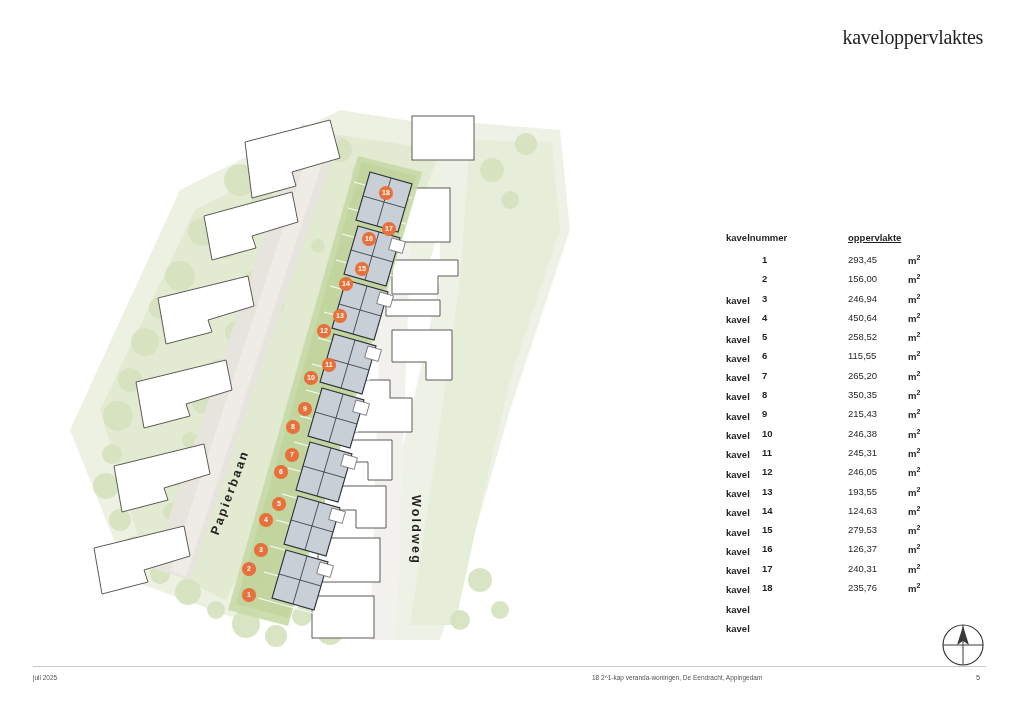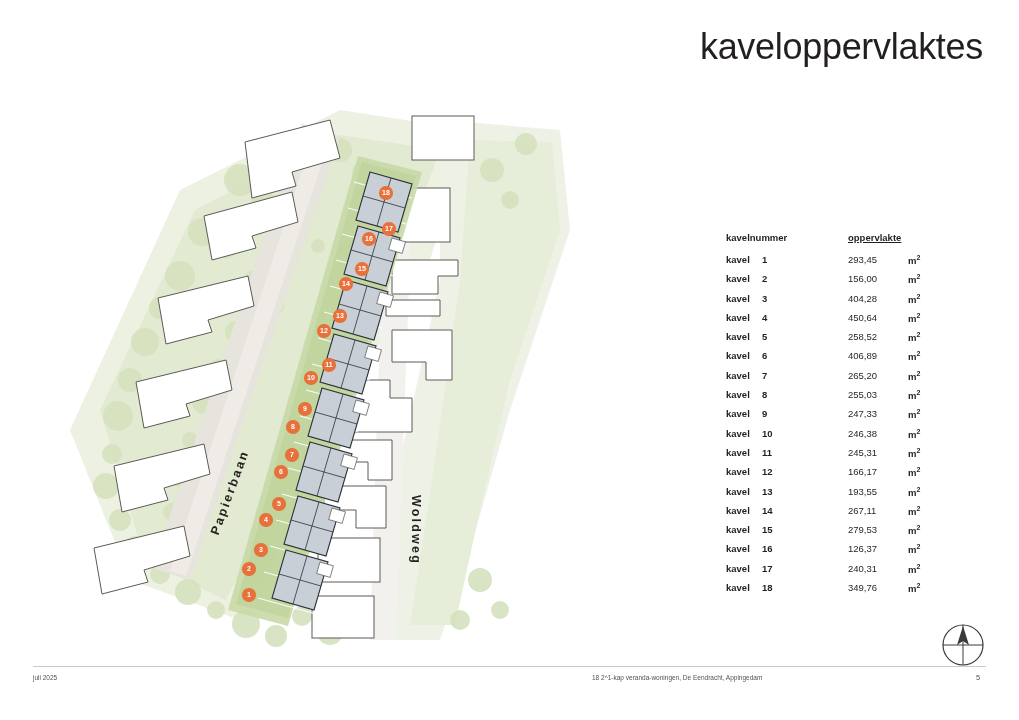--- a/index.html
+++ b/index.html
@@ -21,25 +21,26 @@
     left: 0; top: 0;
     width: 1019px;
     height: 720px;
   }
 
   
   #page-title {
     position: absolute;
     right: 36px;
     top: 26px;
-    font-size: 36px;
+    font-size: 20px;
     font-weight: 400;
     letter-spacing: -0.3px;
     color: #231f20;
     text-align: right;
+    font-family: Liberation Serif, serif;
   }
 
   
   #table-area {
     position: absolute;
     left: 726px;
     top: 232px;
     width: 250px;
   }
   .tbl-head {
@@ -49,21 +50,21 @@
     color: #231f20;
     margin-bottom: 11px;
   }
   .tbl-row {
     display: flex;
     font-size: 9.5px;
     color: #231f20;
     height: 19.3px;
     align-items: flex-start;
   }
-  .col-label { width: 36px; font-weight: bold; }
+  .col-label { width: 36px; font-weight: bold; margin-top: 41px; }
   .col-num   { width: 86px; font-weight: bold; }
   .col-area  { width: 60px; font-weight: normal; text-align: left; }
   .col-unit  { width: 40px; font-weight: bold; }
   .head-kavel { width: 122px; }
   .head-opp   { width: 120px; text-decoration: underline; }
   .unit-sup { font-size: 7px; vertical-align: super; }
 
   
   #footer-line {
     position: absolute;
@@ -355,87 +356,87 @@
         </div>
         <div class="tbl-row">
           <div class="col-label">kavel</div>
           <div class="col-num">2</div>
           <div class="col-area">156,00</div>
           <div class="col-unit"><span>m</span><span class="unit-sup">2</span></div>
         </div>
         <div class="tbl-row">
           <div class="col-label">kavel</div>
           <div class="col-num">3</div>
-          <div class="col-area">404,28</div>
+          <div class="col-area">246,94</div>
           <div class="col-unit"><span>m</span><span class="unit-sup">2</span></div>
         </div>
         <div class="tbl-row">
           <div class="col-label">kavel</div>
           <div class="col-num">4</div>
           <div class="col-area">450,64</div>
           <div class="col-unit"><span>m</span><span class="unit-sup">2</span></div>
         </div>
         <div class="tbl-row">
           <div class="col-label">kavel</div>
           <div class="col-num">5</div>
           <div class="col-area">258,52</div>
           <div class="col-unit"><span>m</span><span class="unit-sup">2</span></div>
         </div>
         <div class="tbl-row">
           <div class="col-label">kavel</div>
           <div class="col-num">6</div>
-          <div class="col-area">406,89</div>
+          <div class="col-area">115,55</div>
           <div class="col-unit"><span>m</span><span class="unit-sup">2</span></div>
         </div>
         <div class="tbl-row">
           <div class="col-label">kavel</div>
           <div class="col-num">7</div>
           <div class="col-area">265,20</div>
           <div class="col-unit"><span>m</span><span class="unit-sup">2</span></div>
         </div>
         <div class="tbl-row">
           <div class="col-label">kavel</div>
           <div class="col-num">8</div>
-          <div class="col-area">255,03</div>
+          <div class="col-area">350,35</div>
           <div class="col-unit"><span>m</span><span class="unit-sup">2</span></div>
         </div>
         <div class="tbl-row">
           <div class="col-label">kavel</div>
           <div class="col-num">9</div>
-          <div class="col-area">247,33</div>
+          <div class="col-area">215,43</div>
           <div class="col-unit"><span>m</span><span class="unit-sup">2</span></div>
         </div>
         <div class="tbl-row">
           <div class="col-label">kavel</div>
           <div class="col-num">10</div>
           <div class="col-area">246,38</div>
           <div class="col-unit"><span>m</span><span class="unit-sup">2</span></div>
         </div>
         <div class="tbl-row">
           <div class="col-label">kavel</div>
           <div class="col-num">11</div>
           <div class="col-area">245,31</div>
           <div class="col-unit"><span>m</span><span class="unit-sup">2</span></div>
         </div>
         <div class="tbl-row">
           <div class="col-label">kavel</div>
           <div class="col-num">12</div>
-          <div class="col-area">166,17</div>
+          <div class="col-area">246,05</div>
           <div class="col-unit"><span>m</span><span class="unit-sup">2</span></div>
         </div>
         <div class="tbl-row">
           <div class="col-label">kavel</div>
           <div class="col-num">13</div>
           <div class="col-area">193,55</div>
           <div class="col-unit"><span>m</span><span class="unit-sup">2</span></div>
         </div>
         <div class="tbl-row">
           <div class="col-label">kavel</div>
           <div class="col-num">14</div>
-          <div class="col-area">267,11</div>
+          <div class="col-area">124,63</div>
           <div class="col-unit"><span>m</span><span class="unit-sup">2</span></div>
         </div>
         <div class="tbl-row">
           <div class="col-label">kavel</div>
           <div class="col-num">15</div>
           <div class="col-area">279,53</div>
           <div class="col-unit"><span>m</span><span class="unit-sup">2</span></div>
         </div>
         <div class="tbl-row">
           <div class="col-label">kavel</div>
@@ -445,21 +446,21 @@
         </div>
         <div class="tbl-row">
           <div class="col-label">kavel</div>
           <div class="col-num">17</div>
           <div class="col-area">240,31</div>
           <div class="col-unit"><span>m</span><span class="unit-sup">2</span></div>
         </div>
         <div class="tbl-row">
           <div class="col-label">kavel</div>
           <div class="col-num">18</div>
-          <div class="col-area">349,76</div>
+          <div class="col-area">235,76</div>
           <div class="col-unit"><span>m</span><span class="unit-sup">2</span></div>
         </div>
       </div>
   </div>
 
   <div id="north-arrow">
     <svg width="50" height="50" viewBox="0 0 50 50">
       <circle cx="25" cy="25" r="20" fill="none" stroke="#3b3a38" stroke-width="1.2"></circle>
       <line x1="25" y1="5" x2="25" y2="45" stroke="#3b3a38" stroke-width="1"></line>
       <line x1="5" y1="25" x2="45" y2="25" stroke="#3b3a38" stroke-width="1"></line>

